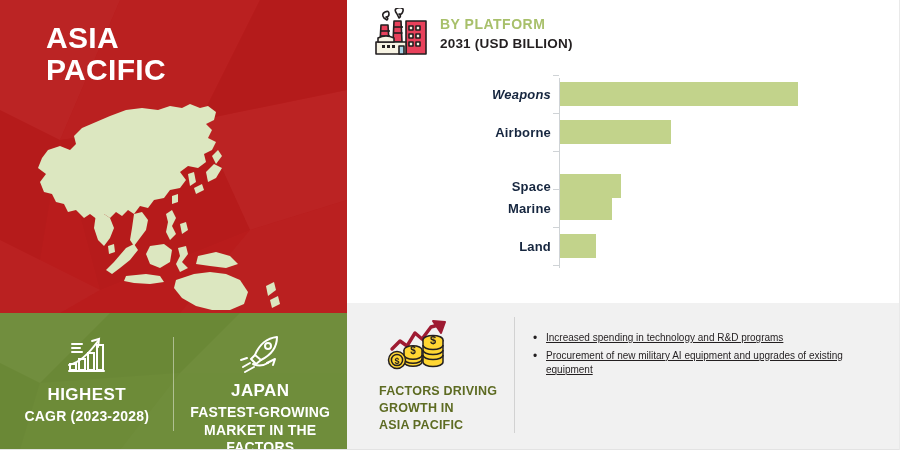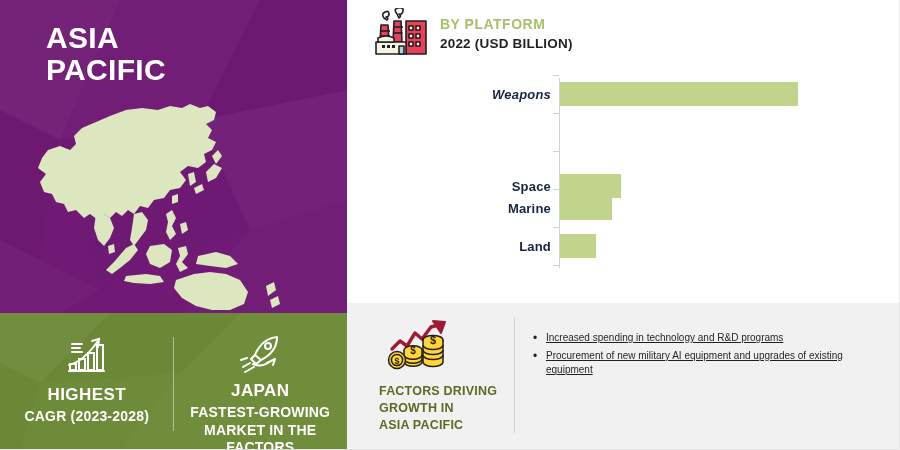--- a/index.html
+++ b/index.html
@@ -6,21 +6,21 @@
   body{
     width:900px;height:450px;overflow:hidden;
     font-family:"Liberation Sans", sans-serif;
     background:#ffffff;
   }
   #page{position:relative;width:900px;height:450px;overflow:hidden;background:#fff;}
 
   
   .left-panel{
     position:absolute;left:0;top:0;width:347px;height:450px;
-    background:#701a75;overflow:hidden;
+    background:#b91c1c;overflow:hidden;
   }
   .poly{position:absolute;pointer-events:none;}
   .left-top{position:absolute;left:0;top:0;width:347px;height:313px;overflow:hidden;}
   .left-bottom{
     position:absolute;left:0;top:313px;width:347px;height:137px;
     background:#6d8b38;overflow:hidden;
   }
   .region-title{
     position:absolute;left:46px;top:22px;
     color:#ffffff;font-size:30px;line-height:1.06;font-weight:bold;
@@ -237,33 +237,37 @@
             <rect x="44" y="26" width="4" height="4" fill="#f7f3e3"></rect>
             <rect x="37" y="34" width="4" height="4" fill="#f7f3e3"></rect>
             <rect x="44" y="34" width="4" height="4" fill="#f7f3e3"></rect>
 
             <path d="M27 38 h5 v8 h-5 z" fill="#a8d4e8"></path>
           </g>
         </svg>
       </div>
       <div class="chart-head-text">
         <div class="chart-kicker">BY PLATFORM</div>
-        <div class="chart-sub">2022 (USD BILLION)</div>
+        <div class="chart-sub">2031 (USD BILLION)</div>
       </div>
     </div>
 
     <div class="plot">
       <div class="axis"></div>
       <div class="rows" id="bar-rows">
           <div class="tick" style="top: 35px;"></div>
           <div class="row" style="top: 4px; font-style: italic;">
             <div class="cat">Weapons</div>
             <div class="bar" style="width: 238px; background: rgb(194, 211, 139);"></div>
           </div>
           <div class="tick" style="top: 73px;"></div>
+          <div class="row" style="top: 42px;">
+            <div class="cat">Airborne</div>
+            <div class="bar" style="width: 111px; background: rgb(194, 211, 139);"></div>
+          </div>
           <div class="tick" style="top: 111px;"></div>
           <div class="row" style="top: 96px;">
             <div class="cat">Space</div>
             <div class="bar" style="width: 61px; background: rgb(194, 211, 139);"></div>
           </div>
           <div class="tick" style="top: 149px;"></div>
           <div class="row" style="top: 118px;">
             <div class="cat">Marine</div>
             <div class="bar" style="width: 52px; background: rgb(194, 211, 139);"></div>
           </div>

